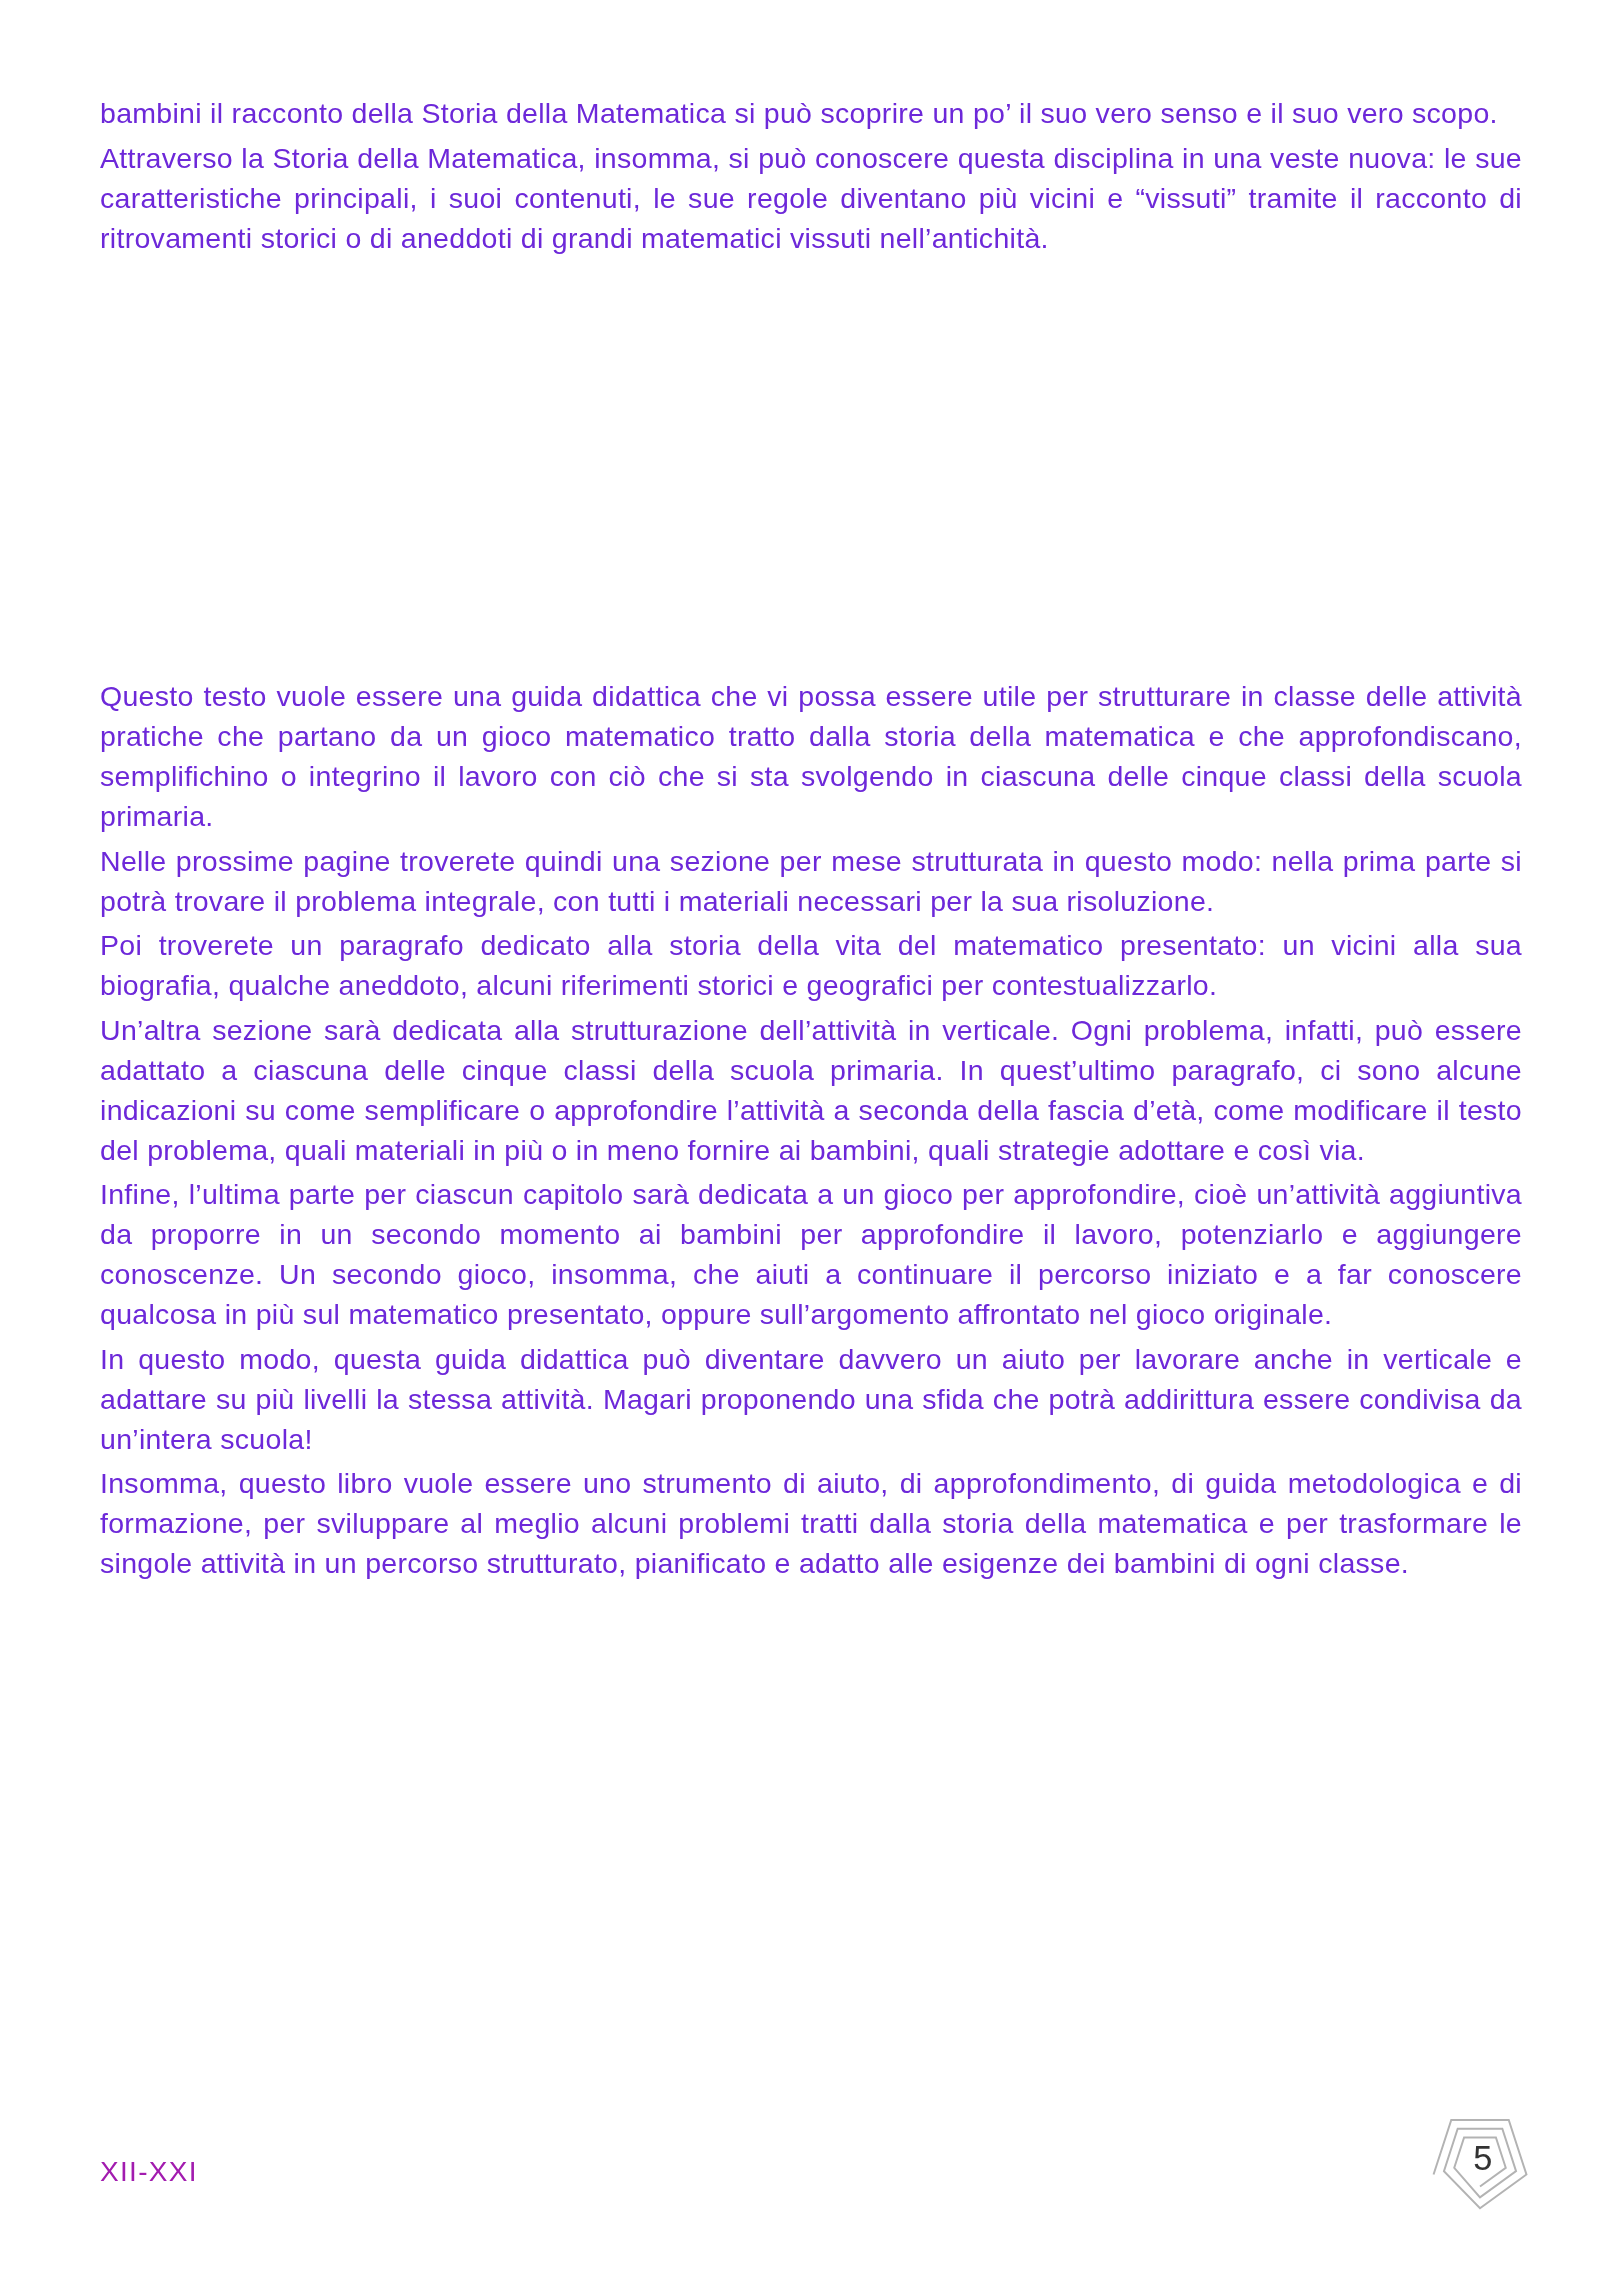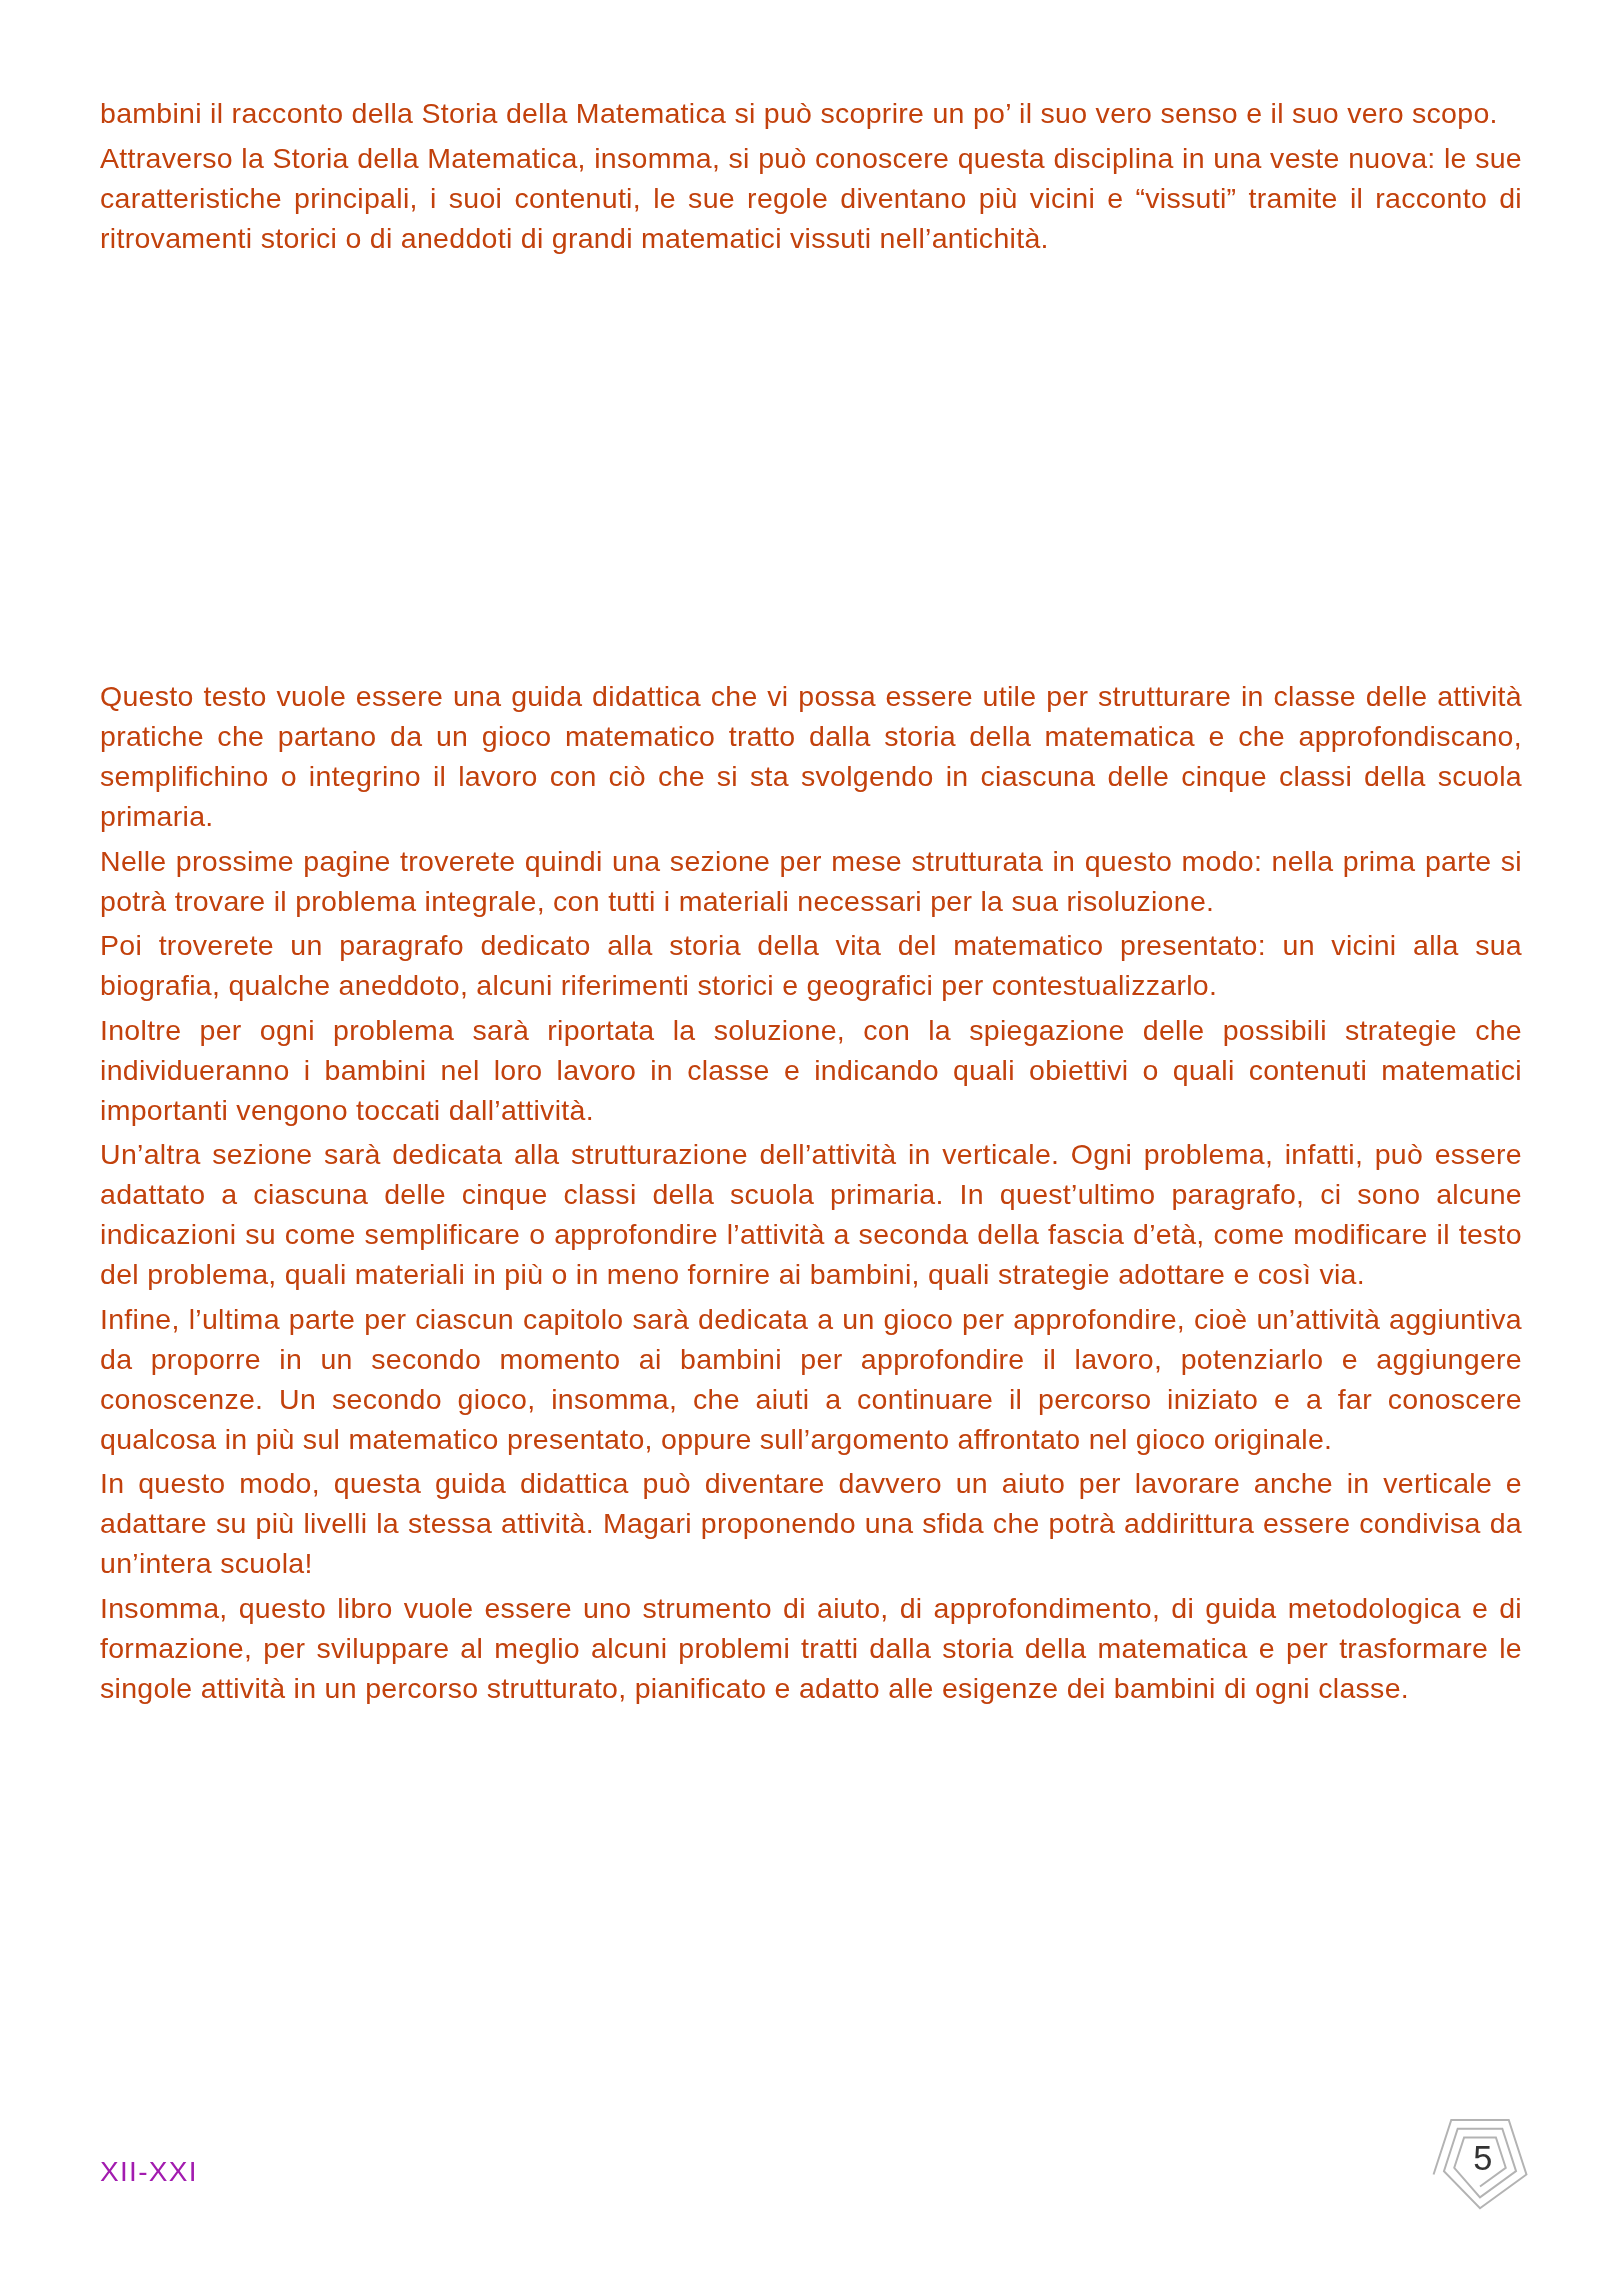--- a/index.html
+++ b/index.html
@@ -14,21 +14,21 @@
     position: relative;
     width: 1618px;
     height: 2281px;
     background: #ffffff;
     overflow: hidden;
   }
   .textcol {
     position: absolute;
     left: 100px;
     width: 1422px;
-    color: #c2410c;
+    color: #6d28d9;
     font-size: 28.5px;
     line-height: 40px;
     letter-spacing: 0.3px;
     font-weight: 300;
   }
   .textcol p {
     margin: 0 0 4.5px 0;
     text-align: justify;
   }
   .intro { top: 93px; }
@@ -76,21 +76,20 @@
   <div class="textcol intro">
     <p>bambini il racconto della Storia della Matematica si può scoprire un po’ il suo vero senso e il suo vero scopo.</p>
     <p>Attraverso la Storia della Matematica, insomma, si può conoscere questa disciplina in una veste nuova: le sue caratteristiche principali, i suoi contenuti, le sue regole diventano più vicini e “vissuti” tramite il racconto di ritrovamenti storici o di aneddoti di grandi matematici vissuti nell’antichità.</p>
   </div>
 
 
   <div class="textcol main">
     <p>Questo testo vuole essere una guida didattica che vi possa essere utile per strutturare in classe delle attività pratiche che partano da un gioco matematico tratto dalla storia della matematica e che approfondiscano, semplifichino o integrino il lavoro con ciò che si sta svolgendo in ciascuna delle cinque classi della scuola primaria.</p>
     <p>Nelle prossime pagine troverete quindi una sezione per mese strutturata in questo modo: nella prima parte si potrà trovare il problema integrale, con tutti i materiali necessari per la sua risoluzione.</p>
     <p>Poi troverete un paragrafo dedicato alla storia della vita del matematico presentato: un vicini alla sua biografia, qualche aneddoto, alcuni riferimenti storici e geografici per contestualizzarlo.</p>
-    <p>Inoltre per ogni problema sarà riportata la soluzione, con la spiegazione delle possibili strategie che individueranno i bambini nel loro lavoro in classe e indicando quali obiettivi o quali contenuti matematici importanti vengono toccati dall’attività.</p>
     <p>Un’altra sezione sarà dedicata alla strutturazione dell’attività in verticale. Ogni problema, infatti, può essere adattato a ciascuna delle cinque classi della scuola primaria. In quest’ultimo paragrafo, ci sono alcune indicazioni su come semplificare o approfondire l’attività a seconda della fascia d’età, come modificare il testo del problema, quali materiali in più o in meno fornire ai bambini, quali strategie adottare e così via.</p>
     <p>Infine, l’ultima parte per ciascun capitolo sarà dedicata a un gioco per approfondire, cioè un’attività aggiuntiva da proporre in un secondo momento ai bambini per approfondire il lavoro, potenziarlo e aggiungere conoscenze. Un secondo gioco, insomma, che aiuti a continuare il percorso iniziato e a far conoscere qualcosa in più sul matematico presentato, oppure sull’argomento affrontato nel gioco originale.</p>
     <p>In questo modo, questa guida didattica può diventare davvero un aiuto per lavorare anche in verticale e adattare su più livelli la stessa attività. Magari proponendo una sfida che potrà addirittura essere condivisa da un’intera scuola!</p>
     <p>Insomma, questo libro vuole essere uno strumento di aiuto, di approfondimento, di guida metodologica e di formazione, per sviluppare al meglio alcuni problemi tratti dalla storia della matematica e per trasformare le singole attività in un percorso strutturato, pianificato e adatto alle esigenze dei bambini di ogni classe.</p>
   </div>
 
   <div class="folio">XII-XXI</div>
 
   <svg class="logo" viewBox="0 0 108 114">
     <path d="M2.6,74.7 L22.2,14.3 L85.8,14.3 L105.4,74.7 L54,112 L14.1,71 L29.3,24 L78.7,24 L93.9,71 L54,100 L25.5,67.3 L36.4,33.7 L71.6,33.7 L82.5,67.3 L54,88" fill="none" stroke="#b3b3b3" stroke-width="2.2" stroke-linejoin="miter"></path>

